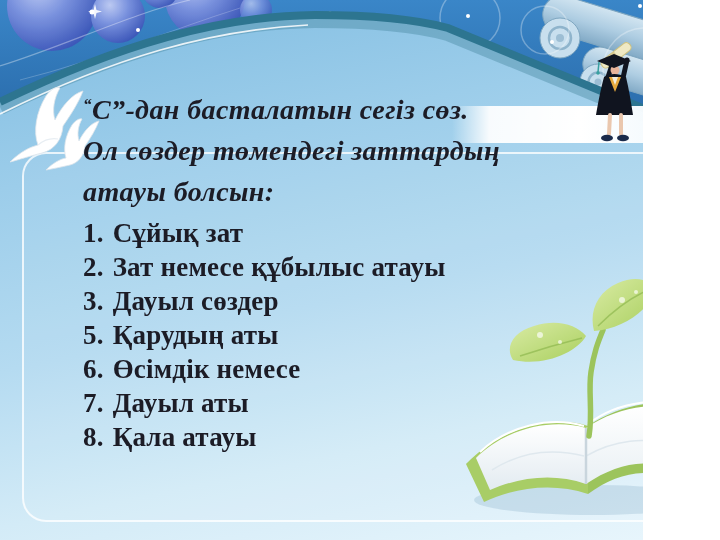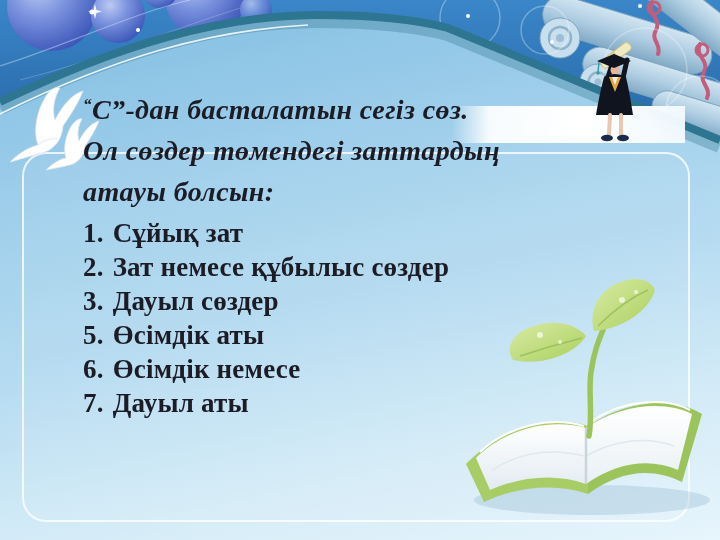--- a/index.html
+++ b/index.html
@@ -1,17 +1,17 @@
 <!DOCTYPE html>
 <html><head>
 <meta charset="utf-8">
 <style>
   html,body{margin:0;padding:0;}
   .slide{
-    position:relative; width:720px; height:540px; overflow:hidden;
+    position:relative; width:643px; height:540px; overflow:hidden;
     background:linear-gradient(168deg,#7fbce1 0%, #9ccdea 28%, #b5dbf1 55%, #d3ebf7 78%, #e7f5fc 100%);
     font-family:"Liberation Serif","DejaVu Serif",serif;
   }
   .abs{position:absolute;}
   
   .white-band{
     left:452px; top:106px; width:233px; height:37px;
     background:linear-gradient(90deg, rgba(255,255,255,0) 0%, rgba(255,255,255,.92) 16%, #ffffff 55%, rgba(243,250,254,.96) 100%);
   }
   
@@ -163,25 +163,26 @@
     </g>
     <path d="M38,145 C44,140 52,138 58,139" stroke="#e8eef3" stroke-width="1.2" fill="none"></path>
   </svg>
 
   <div class="abs textblock">
     <div class="title-line"><span class="open-quote">“</span><span>С”-дан басталатын сегіз сөз.</span></div>
     <div class="title-line">Ол сөздер төмендегі заттардың</div>
     <div class="title-line">атауы болсын:</div>
     <ul class="qlist">
       <li><span class="num">1.</span><span>Сұйық зат</span></li>
-      <li><span class="num">2.</span><span>Зат немесе құбылыс сөздер</span></li>
+      <li><span class="num">2.</span><span>Зат немесе құбылыс атауы</span></li>
       <li><span class="num">3.</span><span>Дауыл сөздер</span></li>
-      <li><span class="num">5.</span><span>Өсімдік аты</span></li>
+      <li><span class="num">5.</span><span>Қарудың аты</span></li>
       <li><span class="num">6.</span><span>Өсімдік немесе</span></li>
       <li><span class="num">7.</span><span>Дауыл аты</span></li>
+      <li><span class="num">8.</span><span>Қала атауы</span></li>
     </ul>
   </div>
 
   <svg class="abs" style="left:430px;top:260px;" width="290" height="260" viewBox="430 260 290 260">
     <defs>
       <linearGradient id="leafG" x1="0" y1="0" x2="1" y2="1">
         <stop offset="0" stop-color="#d9ebA4"></stop>
           <stop offset="1" stop-color="#a9cf5e"></stop>
       </linearGradient>
       <linearGradient id="pageL" x1="0" y1="0" x2="0" y2="1">

